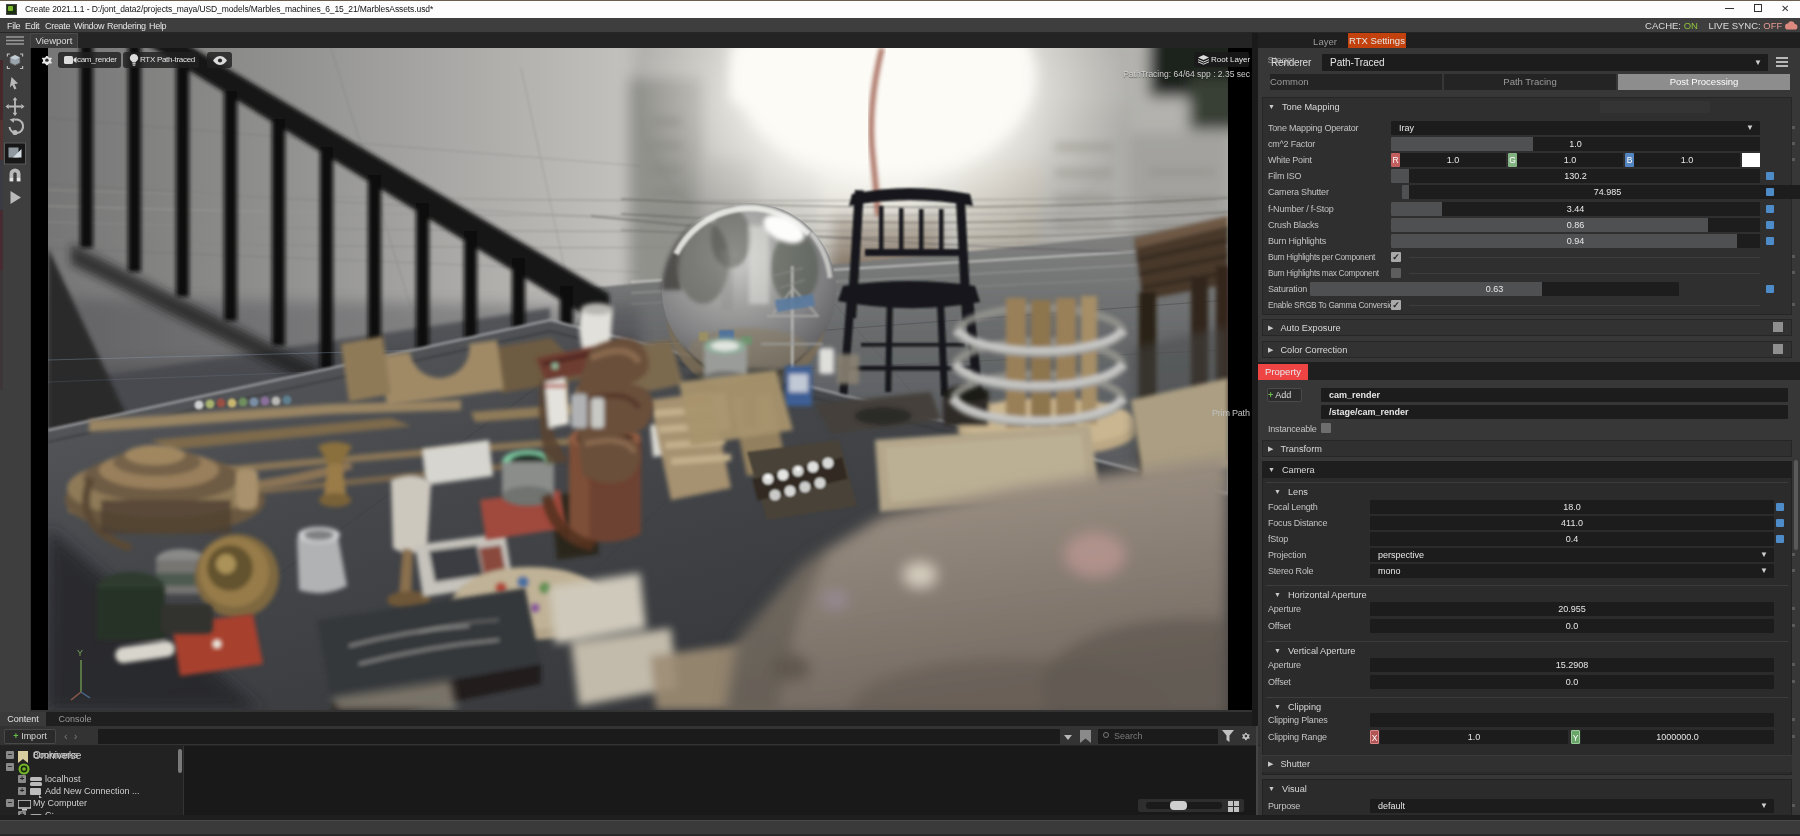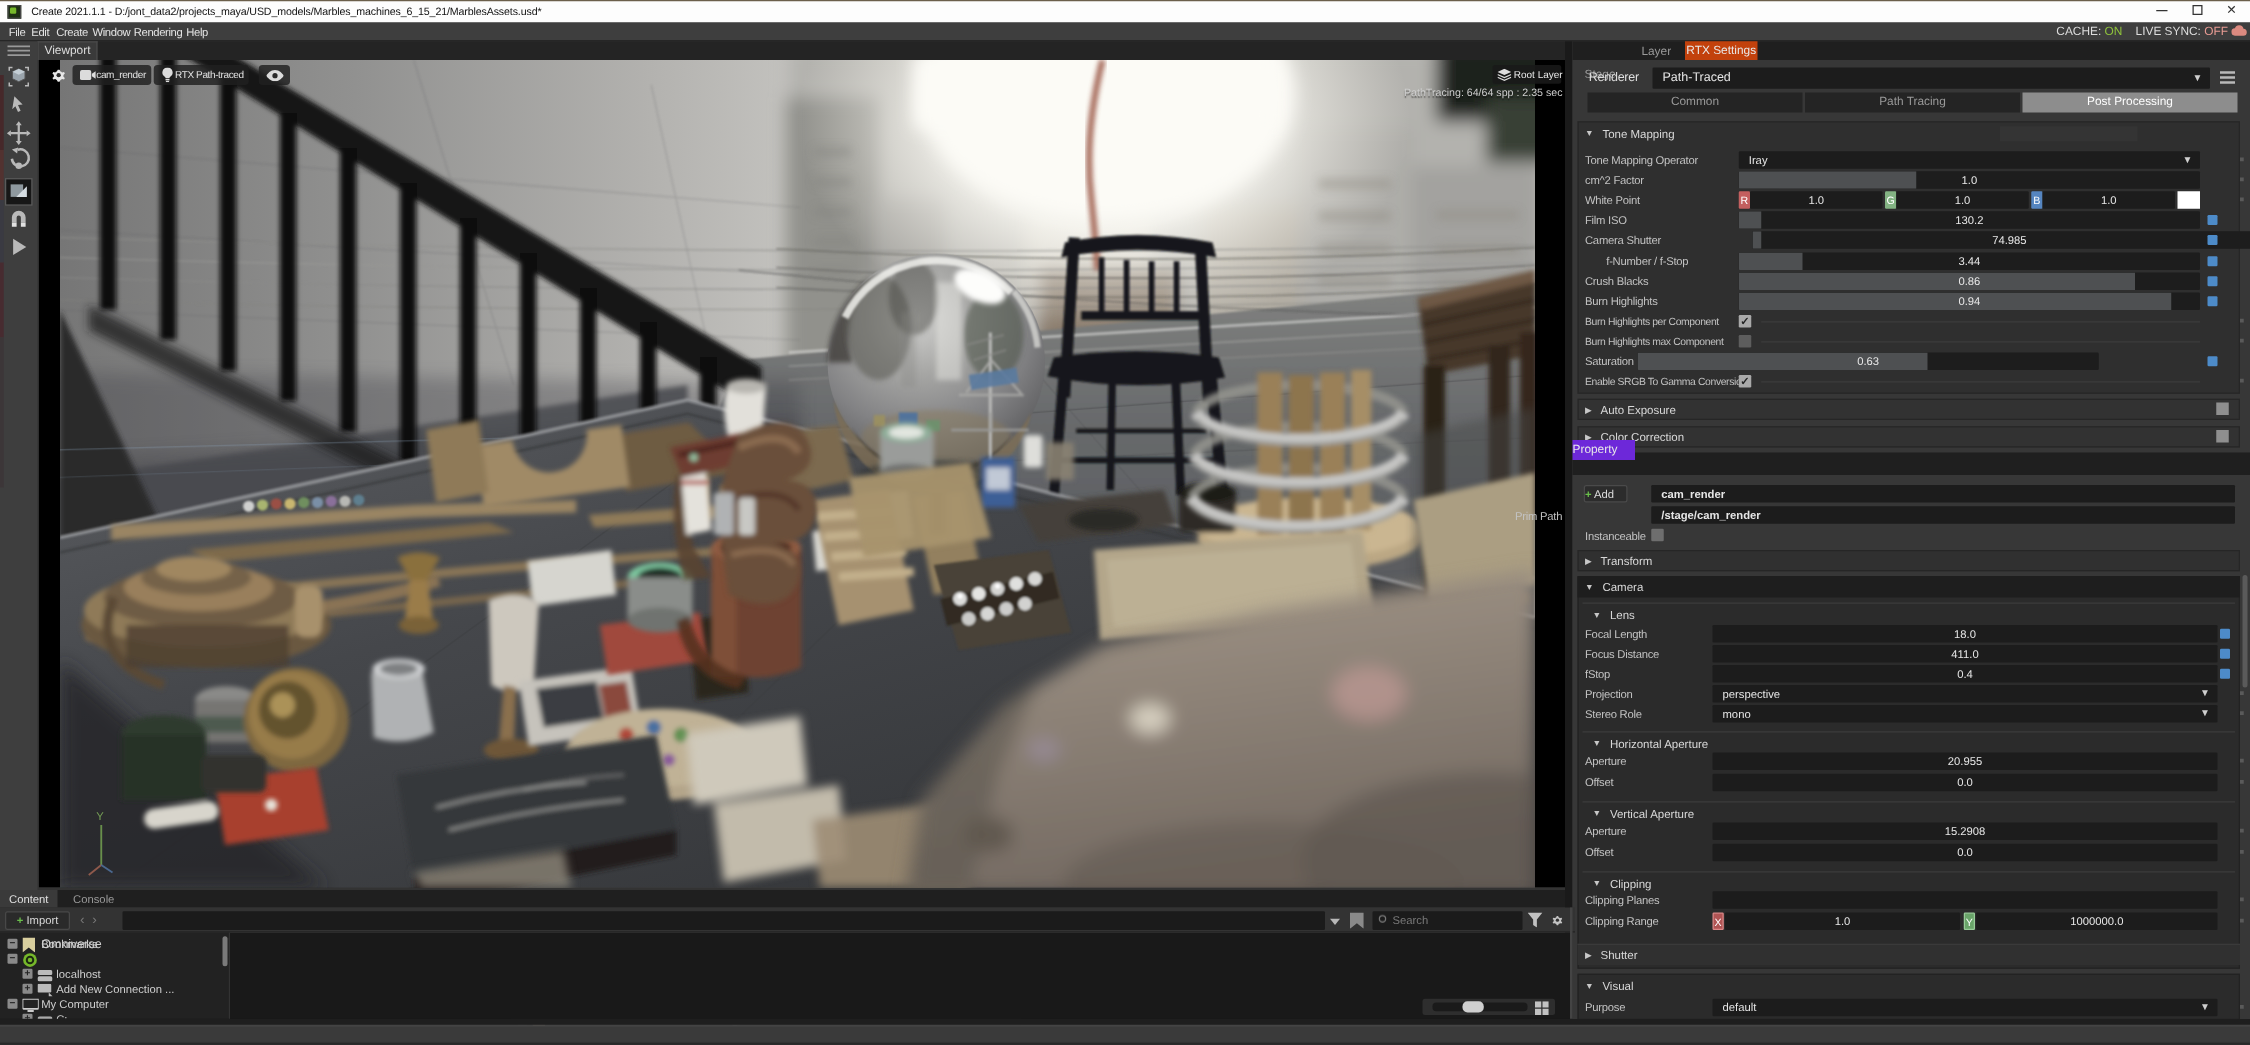--- a/index.html
+++ b/index.html
@@ -584,21 +584,21 @@
 <div class="a" style="left:1258px;top:33px;width:542px;height:786px;background:#373737"></div>
 
 <div class="a" style="left:1258px;top:33px;width:542px;height:15px;background:#1f1f1f"></div>
 <div class="tab" style="left:1258px;top:54px;width:44px;line-height:12px">Stage</div>
 <div class="tab" style="left:1304px;top:36px;width:42px;line-height:12px">Layer</div>
 <div class="a tab" style="left:1348px;top:33px;width:58px;height:15px;background:#c2410c;color:#e8e8e8;line-height:15px">RTX Settings</div>
 
 <div class="lbl" style="left:1271px;top:56px;color:#dedede;font-size:10px">Renderer</div>
 <div class="dd" style="left:1322px;top:54px;width:446px;height:17px;line-height:17px;font-size:10px">Path-Traced</div>
 <div class="a" style="left:1776px;top:57px;width:12px;height:2px;background:#b8b8b8;box-shadow:0 4px #b8b8b8,0 8px #b8b8b8"></div>
-<div class="a" style="left:1270px;top:74px;width:172px;height:16px;background:#242424;color:#9a9a9a;font-size:9.5px;line-height:16px;text-align:center">Common</div>
+<div class="a" style="left:1270px;top:74px;width:172px;height:16px;background:#242424;color:#9a9a9a;font-size:9.5px;line-height:16px;text-align:left">Common</div>
 <div class="a" style="left:1444px;top:74px;width:172px;height:16px;background:#242424;color:#9a9a9a;font-size:9.5px;line-height:16px;text-align:center">Path Tracing</div>
 <div class="a" style="left:1618px;top:74px;width:172px;height:16px;background:#8d8d8d;color:#fdfdfd;font-size:9.5px;line-height:16px;text-align:center">Post Processing</div>
 
 <div class="a" style="left:1262px;top:97px;width:530px;height:218px;background:#2f2f2f;border:1px solid #262626"></div>
 <div class="hdr" style="left:1268px;top:99px"><s>▼</s>Tone Mapping</div>
 <div class="a" style="left:1600px;top:101px;width:110px;height:12px;background:#3a3a3a;opacity:.5"></div>
 <div class="lbl" style="left:1268px;top:121px;">Tone Mapping Operator</div>
 <div class="dd" style="left:1391px;top:121px;width:369px;height:14px">Iray</div>
 <div class="dot" style="left:1792px;top:126px"></div>
 <div class="lbl" style="left:1268px;top:137px;">cm^2 Factor</div>
@@ -621,21 +621,21 @@
     <i style="width:18px"></i>
     <b style="line-height:14px">130.2</b>
   </div>
 <div class="bb" style="left:1766px;top:172px"></div>
 <div class="lbl" style="left:1268px;top:185px;">Camera Shutter</div>
 <div class="sl" style="left:1402px;top:185px;width:411px;height:14px">
     <i style="width:7px"></i>
     <b style="line-height:14px">74.985</b>
   </div>
 <div class="bb" style="left:1766px;top:188px"></div>
-<div class="lbl" style="left:1268px;top:202px;margin-left:17px;">f-Number / f-Stop</div>
+<div class="lbl" style="left:1268px;top:202px;">f-Number / f-Stop</div>
 <div class="sl" style="left:1391px;top:202px;width:369px;height:14px">
     <i style="width:51px"></i>
     <b style="line-height:14px">3.44</b>
   </div>
 <div class="bb" style="left:1766px;top:205px"></div>
 <div class="lbl" style="left:1268px;top:218px;">Crush Blacks</div>
 <div class="sl" style="left:1391px;top:218px;width:369px;height:14px">
     <i style="width:317px"></i>
     <b style="line-height:14px">0.86</b>
   </div>
@@ -666,21 +666,21 @@
 <div class="dot" style="left:1792px;top:303px"></div>
 
 <div class="a" style="left:1262px;top:319px;width:530px;height:17px;background:#323232;border:1px solid #262626"></div>
 <div class="hdr" style="left:1268px;top:320px"><s>▶</s>Auto Exposure</div>
 <div class="a" style="left:1773px;top:322px;width:10px;height:10px;background:#8f8f8f"></div>
 <div class="a" style="left:1262px;top:341px;width:530px;height:17px;background:#323232;border:1px solid #262626"></div>
 <div class="hdr" style="left:1268px;top:342px"><s>▶</s>Color Correction</div>
 <div class="a" style="left:1773px;top:344px;width:10px;height:10px;background:#8f8f8f"></div>
 
 <div class="a" style="left:1258px;top:362px;width:542px;height:18px;background:#1f1f1f"></div>
-<div class="a" style="left:1258px;top:352px;width:50px;height:16px;background:#6d28d9;color:#e8e8e8;font-size:9.5px;line-height:16px;text-align:left">Property</div>
+<div class="a" style="left:1258px;top:364px;width:50px;height:16px;background:#ef4444;color:#e8e8e8;font-size:9.5px;line-height:16px;text-align:center">Property</div>
 
 <div class="a" style="left:1267px;top:388px;width:35px;height:14px;background:#2c2c2c;border:1px solid #4a4a4a;border-radius:2px;color:#dcdcdc;font-size:9px;line-height:12px;text-align:left"><span style="color:#6abf4b;font-weight:bold">+</span> Add</div>
 <div class="fld" style="left:1321px;top:388px;width:467px;height:14px;font-weight:bold">cam_render</div>
 <div class="lbl" style="left:1212px;top:406px">Prim Path</div>
 <div class="fld" style="left:1321px;top:405px;width:467px;height:14px;font-weight:bold">/stage/cam_render</div>
 <div class="lbl" style="left:1268px;top:422px">Instanceable</div>
 <div class="chk off" style="left:1321px;top:423px;background:#6e6e6e"></div>
 <div class="a" style="left:1262px;top:440px;width:530px;height:17px;background:#303030;border:1px solid #262626"></div>
 <div class="hdr" style="left:1268px;top:441px"><s>▶</s>Transform</div>
 <div class="a" style="left:1262px;top:461px;width:530px;height:314px;background:#2b2b2b;border:1px solid #222"></div>

